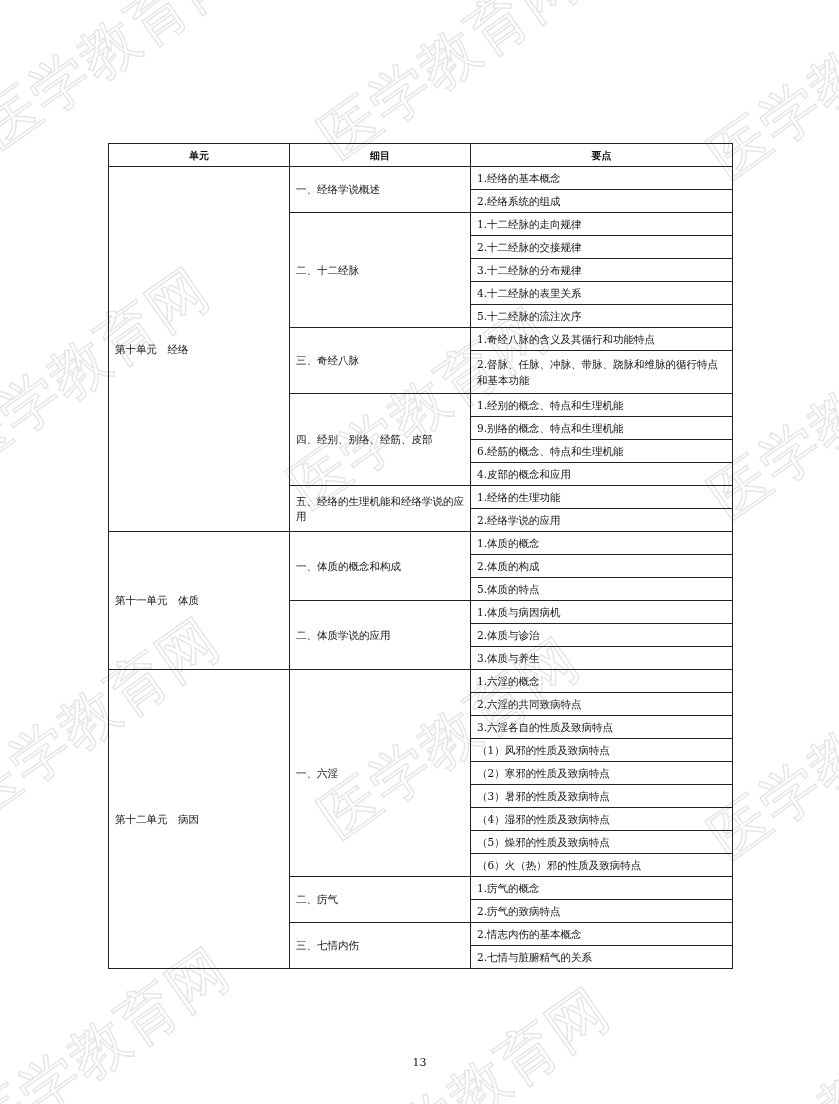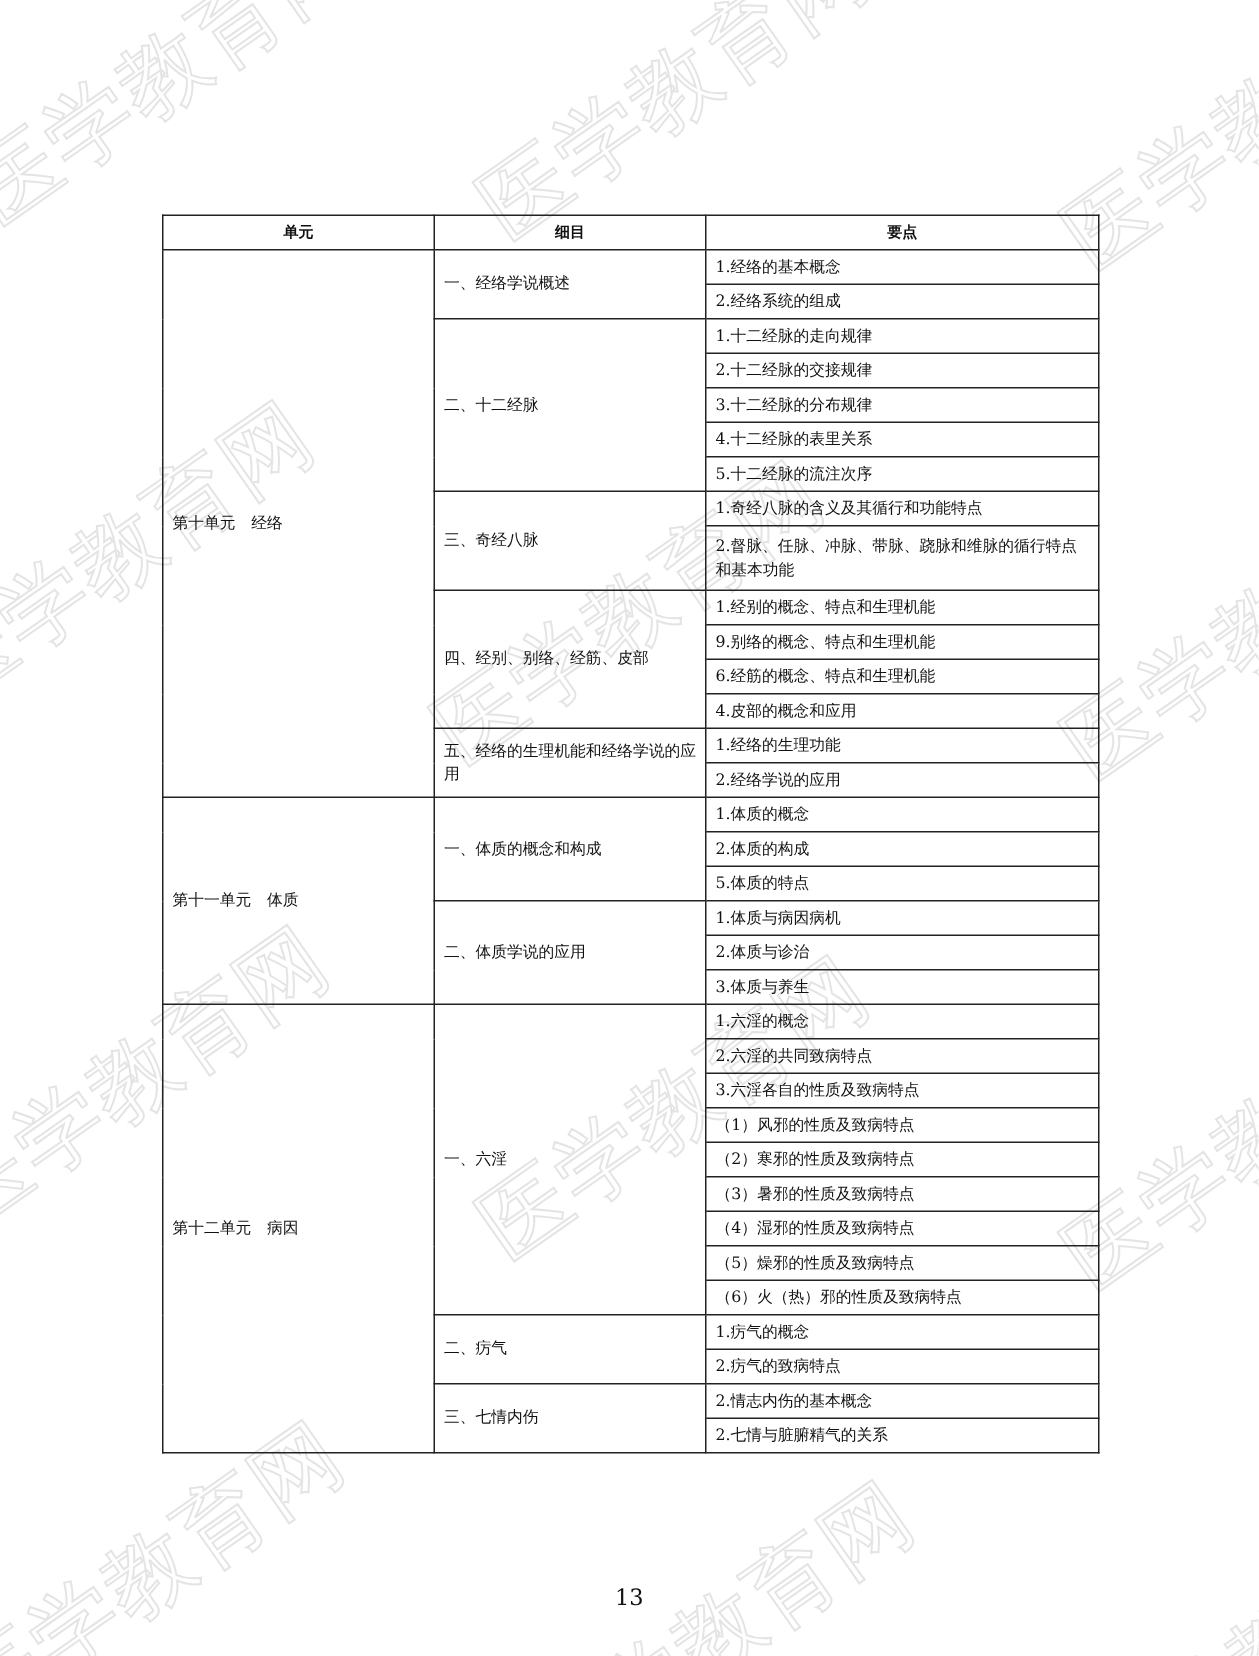--- a/index.html
+++ b/index.html
@@ -18,21 +18,21 @@
     border-collapse: collapse; z-index: 1; font-size: 10.5px; table-layout: fixed;
   }
   .doc-table td, .doc-table th {
     border: 1px solid #222; padding: 0 6px; vertical-align: middle; line-height: 15px;
     background: transparent;
   }
   .doc-table { border: 1.5px solid #111; }
   .doc-table th { height: 22px; font-family: "DejaVu Sans", sans-serif; font-weight: bold; font-size: 10px; text-align: center; }
   .doc-table td.pt { height: 22px; }
   .doc-table td.pt.tall { height: 38px; line-height: 16px; padding-top: 2px; padding-bottom: 2px; }
-  .page-number { position: absolute; top: 1056px; left: 0; width: 839px; text-align: center; font-size: 15px; z-index: 1; }
+  .page-number { position: absolute; top: 1056px; left: 0; width: 839px; text-align: center; font-size: 11px; z-index: 1; }
 </style>
 </head>
 <body>
 
 <div class="watermark-layer">
   <div class="wm" style="left:-40px;top:10px;">医学教育网</div>
   <div class="wm" style="left:300px;top:20px;">医学教育网</div>
   <div class="wm" style="left:690px;top:40px;">医学教育网</div>
   <div class="wm" style="left:-70px;top:330px;">医学教育网</div>
   <div class="wm" style="left:270px;top:370px;">医学教育网</div>

